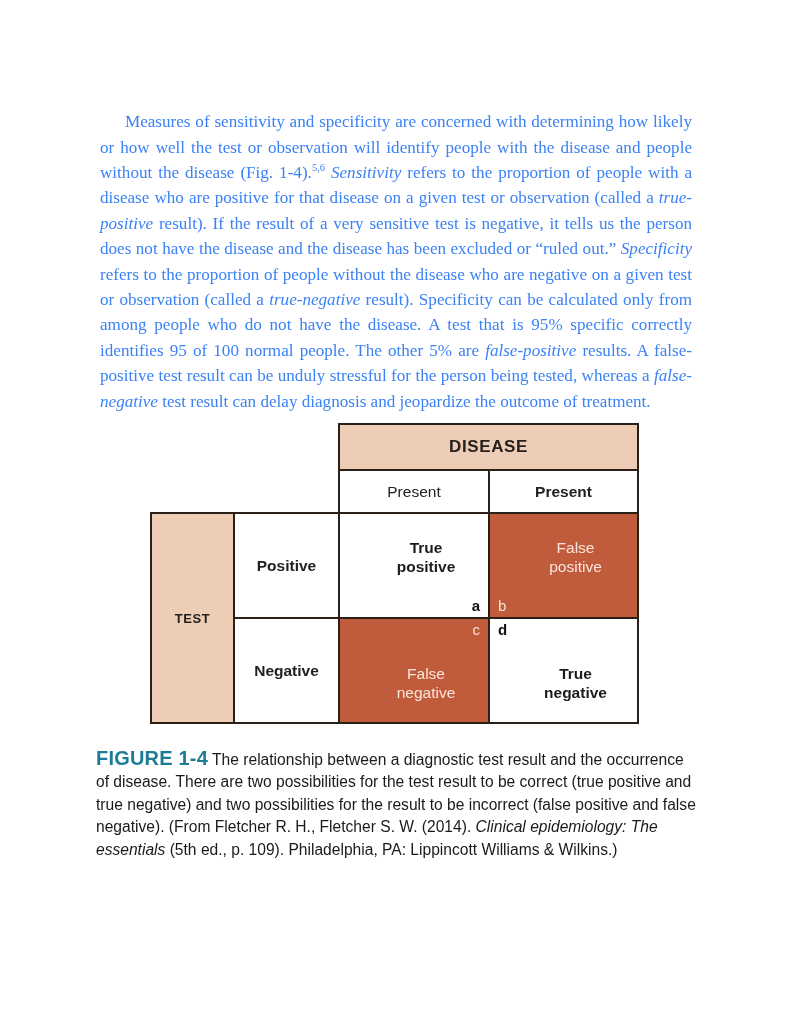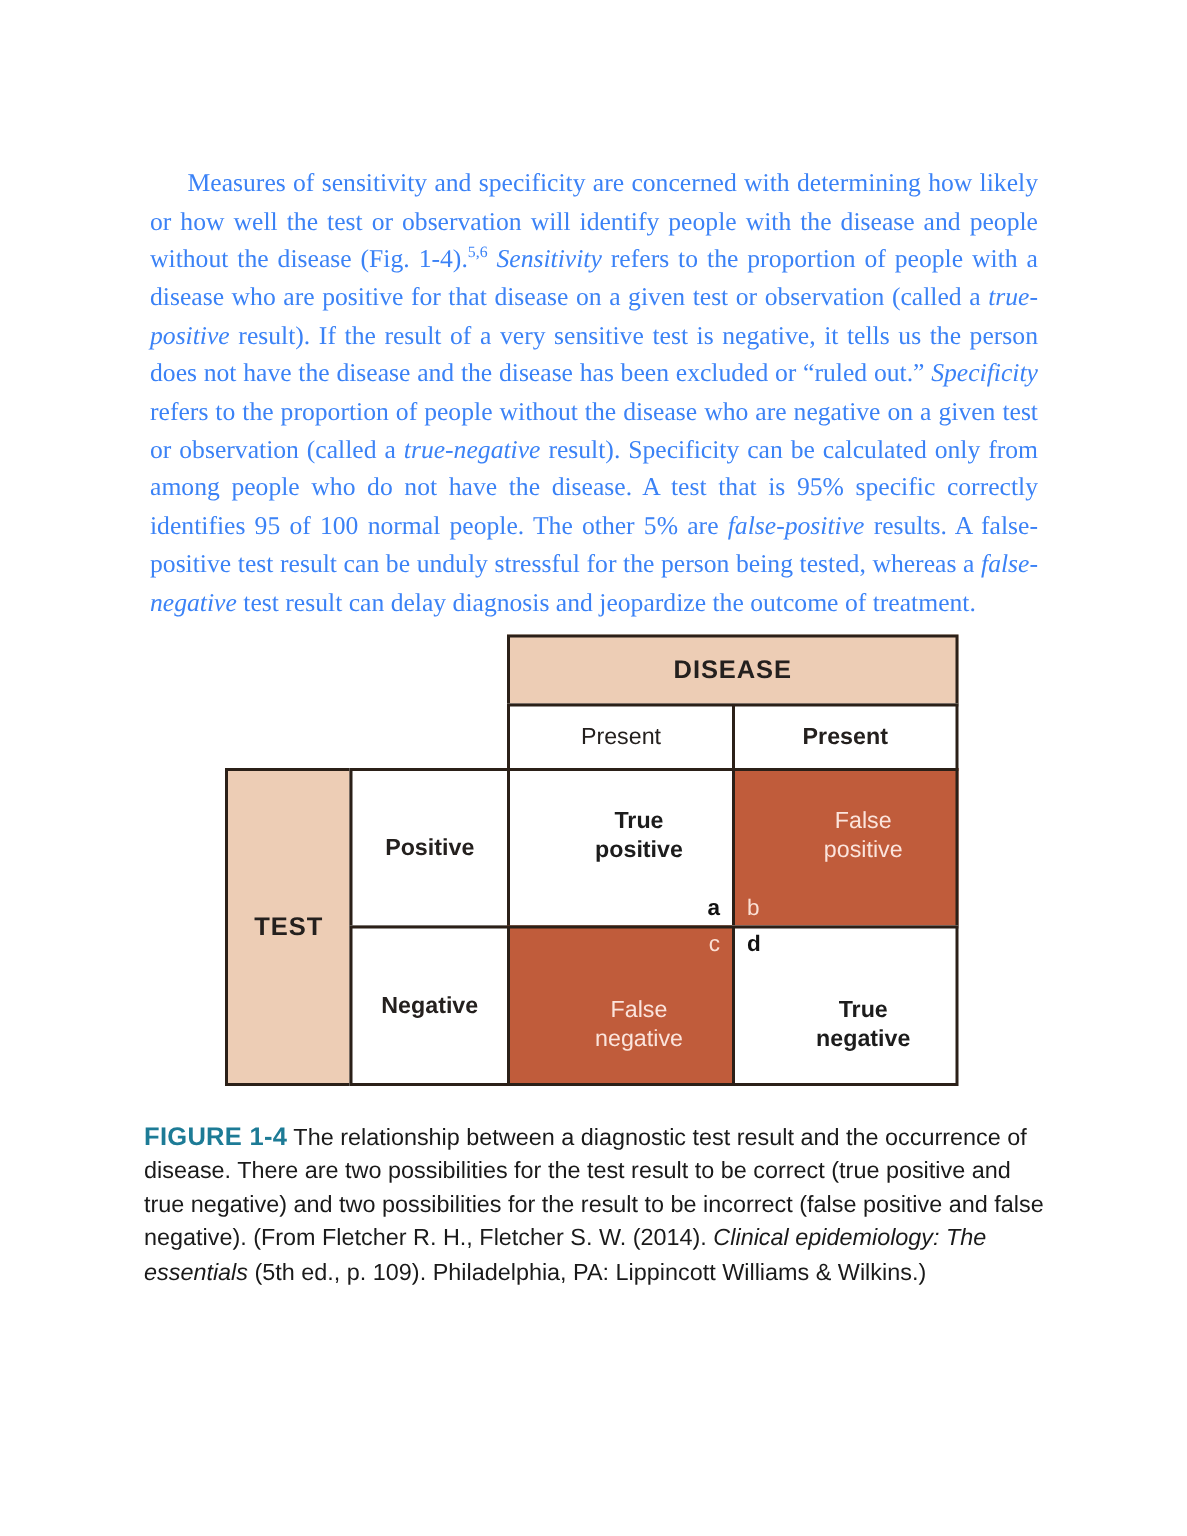--- a/index.html
+++ b/index.html
@@ -115,21 +115,21 @@
   }
 
   
   .c-test {
     left: 0px;
     top: 89px;
     width: 85px;
     height: 212px;
     background: #edcdb5;
     font-weight: bold;
-    font-size: 17px;
+    font-size: 13px;
     letter-spacing: 0.6px;
     color: #24201e;
   }
 
   
   .c-positive {
     left: 83px;
     top: 89px;
     width: 107px;
     height: 107px;
@@ -220,21 +220,21 @@
     width: 600px;
     font-family: "Liberation Sans", sans-serif;
     font-size: 15.6px;
     line-height: 22.6px;
     color: #1a1a1a;
   }
   .caption .fig-num {
     color: #1d7b96;
     font-weight: bold;
     letter-spacing: 0.2px;
-    font-size: 17px;
+    font-size: 20px;
   }
   .caption i { font-style: italic; }
 </style>
 </head>
 <body>
 
 <div class="page">
 
   <p class="body-text"><span class="indent"></span><span>Measures of sensitivity and specificity are concerned with determining how likely or how well the test or observation will identify people with the disease and people without the disease (Fig. 1-4).</span><sup>5,6</sup><span> </span><i>Sensitivity</i><span> refers to the proportion of people with a disease who are positive for that disease on a given test or observation (called a </span><i>true-positive</i><span> result). If the result of a very sensitive test is negative, it tells us the person does not have the disease and the disease has been excluded or “ruled out.” </span><i>Specificity</i><span> refers to the proportion of people without the disease who are negative on a given test or observation (called a </span><i>true-negative</i><span> result). Specificity can be calculated only from among people who do not have the disease. A test that is 95% specific correctly identifies 95 of 100 normal people. The other 5% are </span><i>false-positive</i><span> results. A false-positive test result can be unduly stressful for the person being tested, whereas a </span><i>false-negative</i><span> test result can delay diagnosis and jeopardize the outcome of treatment.</span></p>
 

